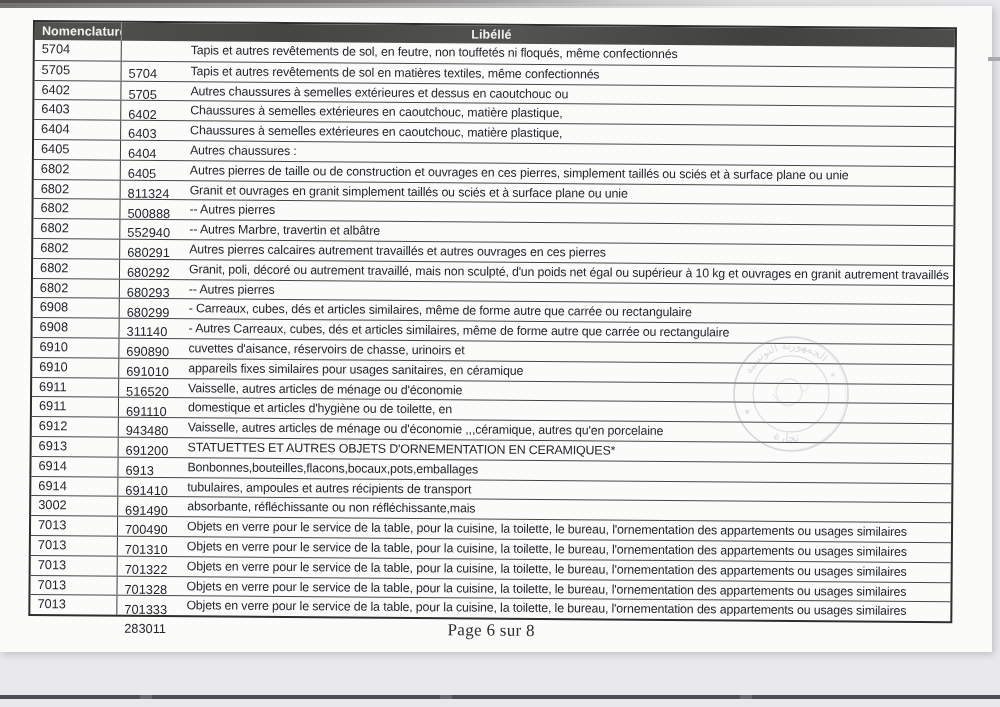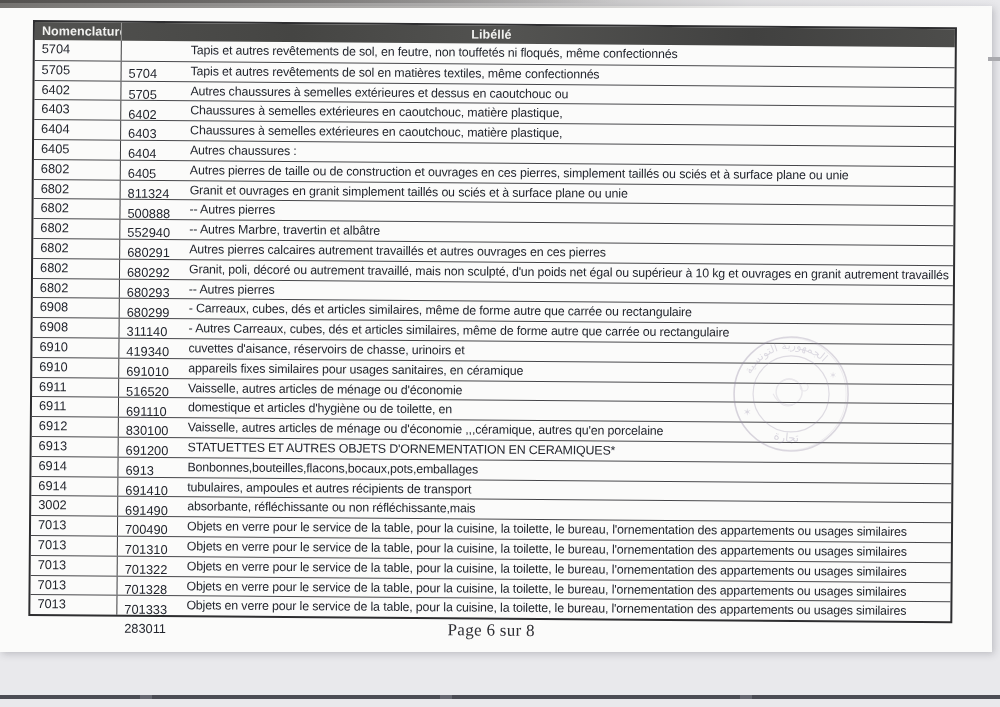--- a/index.html
+++ b/index.html
@@ -157,41 +157,41 @@
     <div class="c c-ngp"><span class="txt">680299</span></div>
     <div class="c c-lib"><span class="txt">-- Autres pierres</span></div>
   </div>
         <div class="row">
     <div class="c c-nom"><span class="txt">6908</span></div>
     <div class="c c-ngp"><span class="txt">311140</span></div>
     <div class="c c-lib"><span class="txt">- Carreaux, cubes, dés et articles similaires, même de forme autre que carrée ou rectangulaire</span></div>
   </div>
         <div class="row">
     <div class="c c-nom"><span class="txt">6908</span></div>
-    <div class="c c-ngp"><span class="txt">419340</span></div>
+    <div class="c c-ngp"><span class="txt">690890</span></div>
     <div class="c c-lib"><span class="txt">- Autres Carreaux, cubes, dés et articles similaires, même de forme autre que carrée ou rectangulaire</span></div>
   </div>
         <div class="row">
     <div class="c c-nom"><span class="txt">6910</span></div>
     <div class="c c-ngp"><span class="txt">691010</span></div>
     <div class="c c-lib"><span class="txt">cuvettes d'aisance, réservoirs de chasse, urinoirs et</span></div>
   </div>
         <div class="row">
     <div class="c c-nom"><span class="txt">6910</span></div>
     <div class="c c-ngp"><span class="txt">516520</span></div>
     <div class="c c-lib"><span class="txt">appareils fixes similaires pour usages sanitaires, en céramique</span></div>
   </div>
         <div class="row">
     <div class="c c-nom"><span class="txt">6911</span></div>
     <div class="c c-ngp"><span class="txt">691110</span></div>
     <div class="c c-lib"><span class="txt">Vaisselle, autres articles de ménage ou d'économie</span></div>
   </div>
         <div class="row">
     <div class="c c-nom"><span class="txt">6911</span></div>
-    <div class="c c-ngp"><span class="txt">830100</span></div>
+    <div class="c c-ngp"><span class="txt">943480</span></div>
     <div class="c c-lib"><span class="txt">domestique et articles d'hygiène ou de toilette, en</span></div>
   </div>
         <div class="row">
     <div class="c c-nom"><span class="txt">6912</span></div>
     <div class="c c-ngp"><span class="txt">691200</span></div>
     <div class="c c-lib"><span class="txt">Vaisselle, autres articles de ménage ou d'économie ,,,céramique, autres qu'en porcelaine</span></div>
   </div>
         <div class="row">
     <div class="c c-nom"><span class="txt">6913</span></div>
     <div class="c c-ngp"><span class="txt">6913</span></div>

